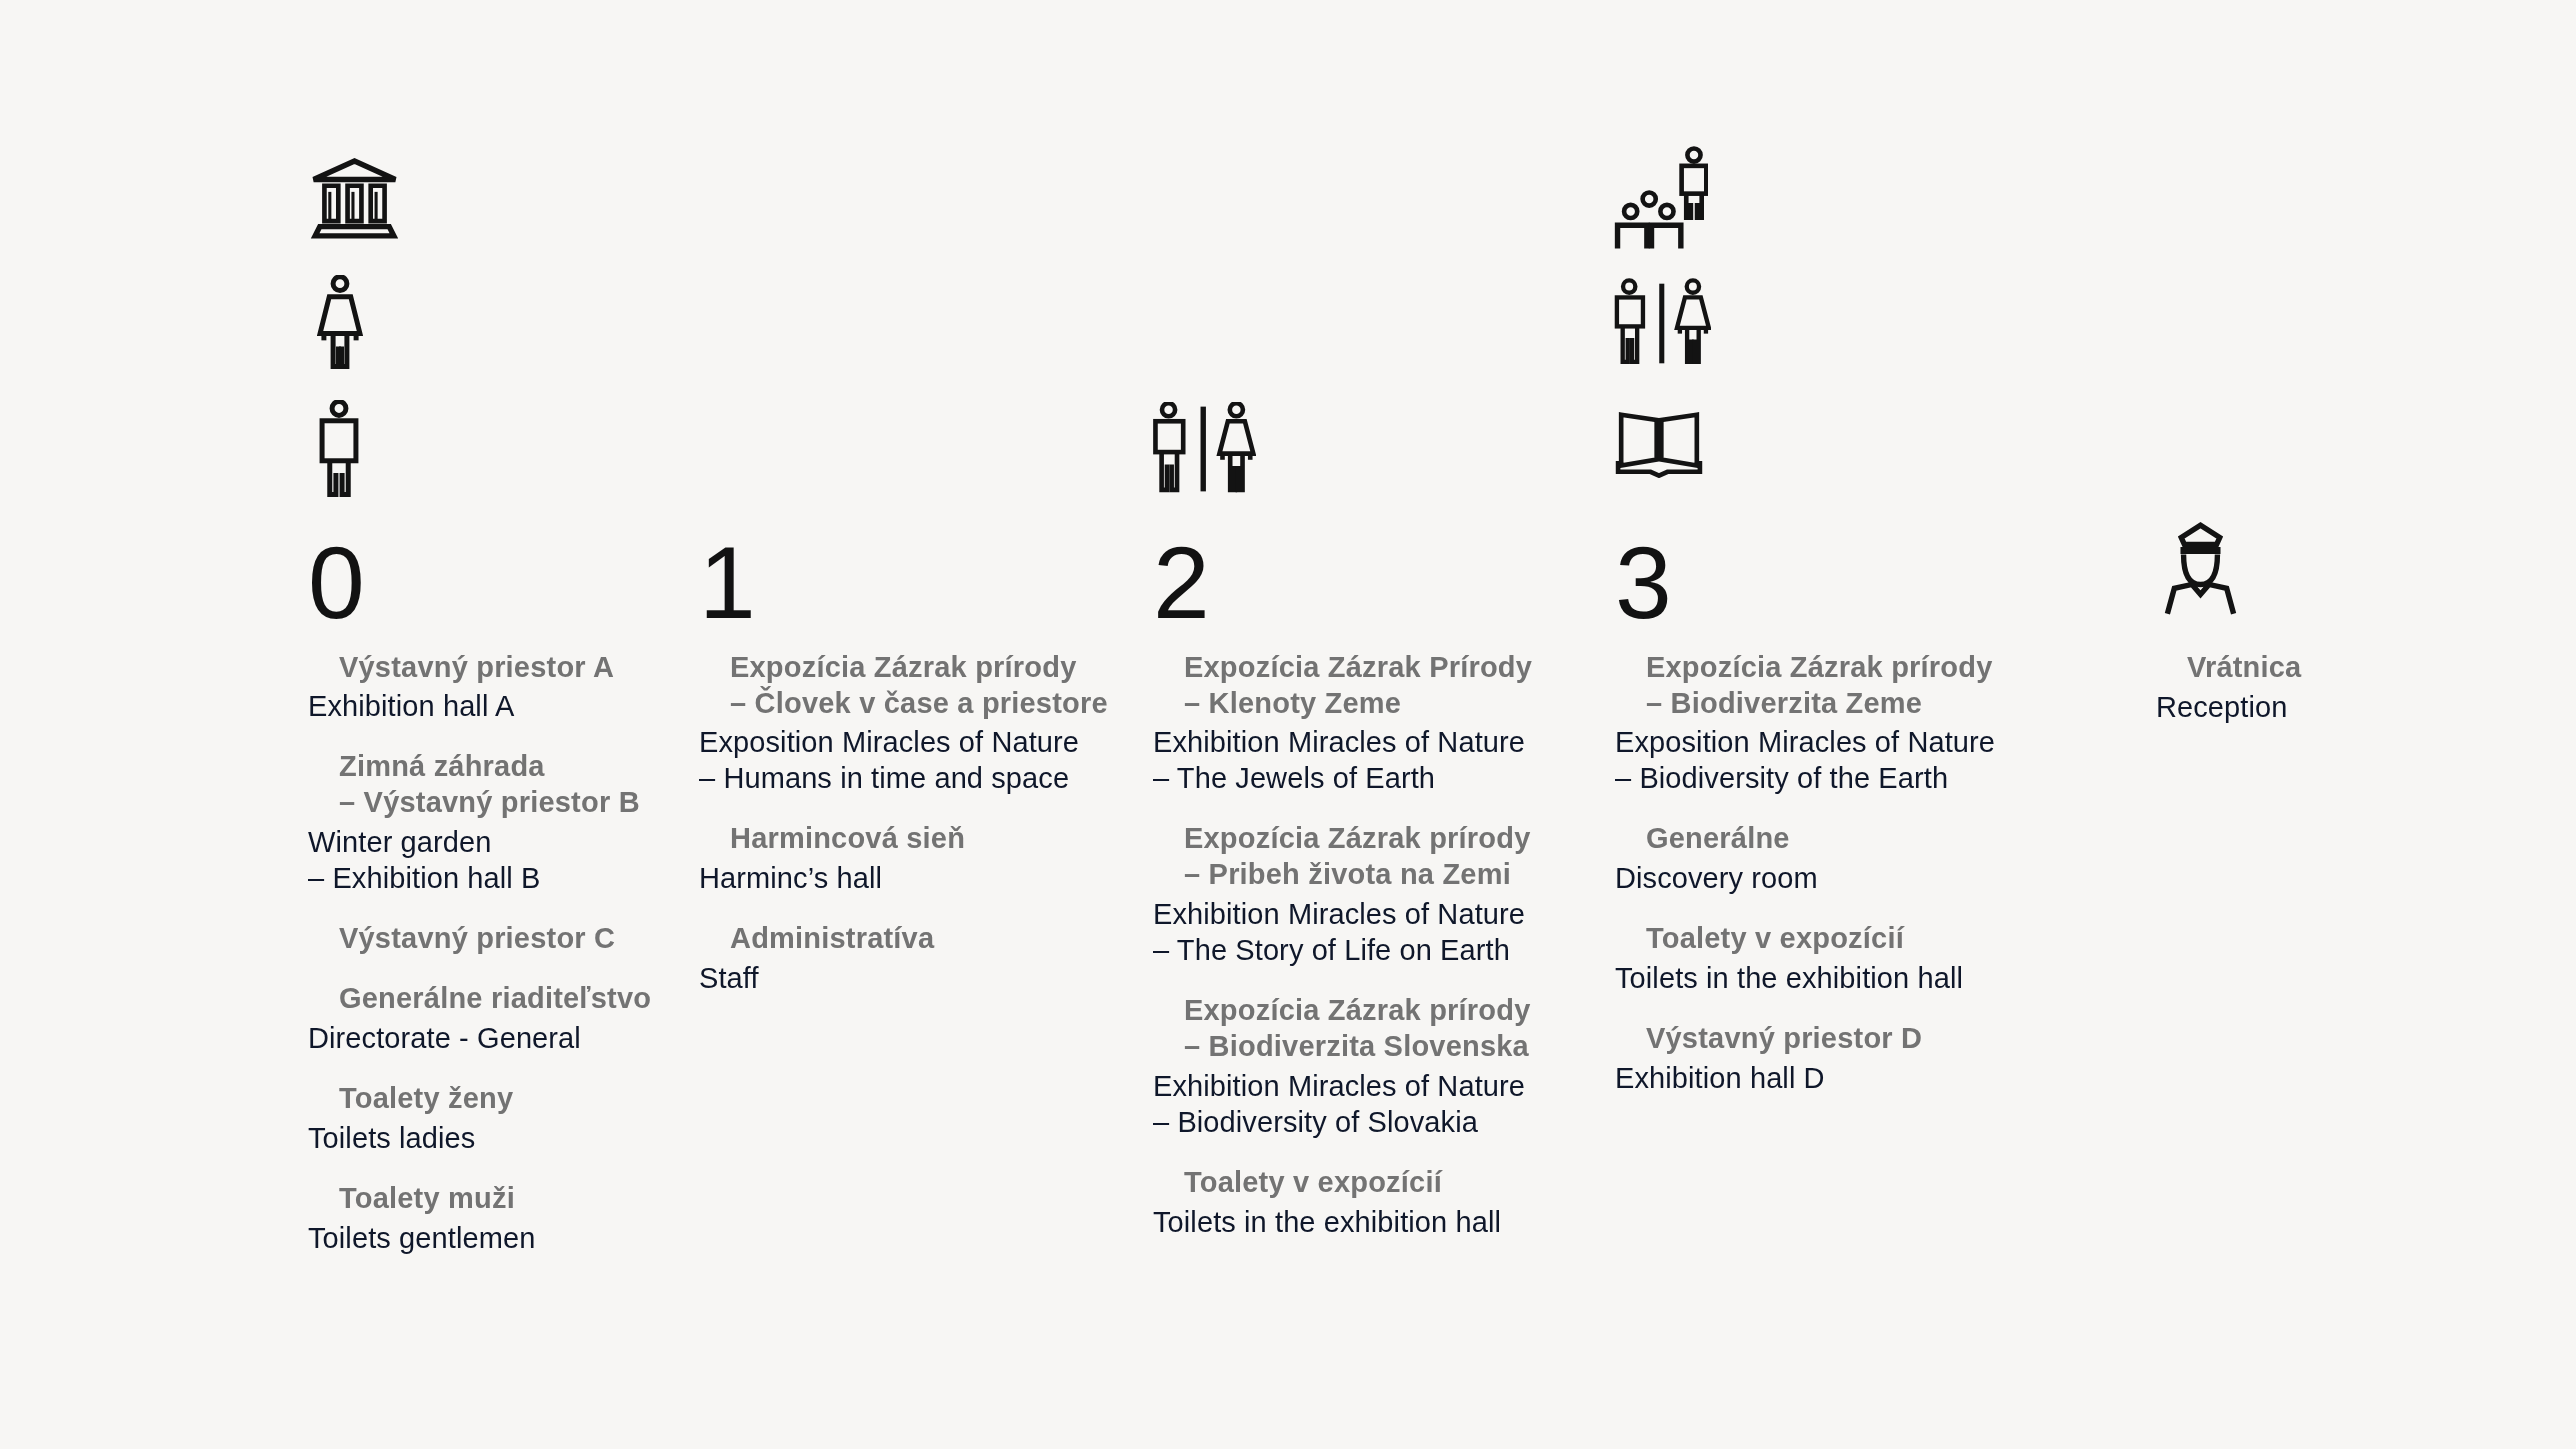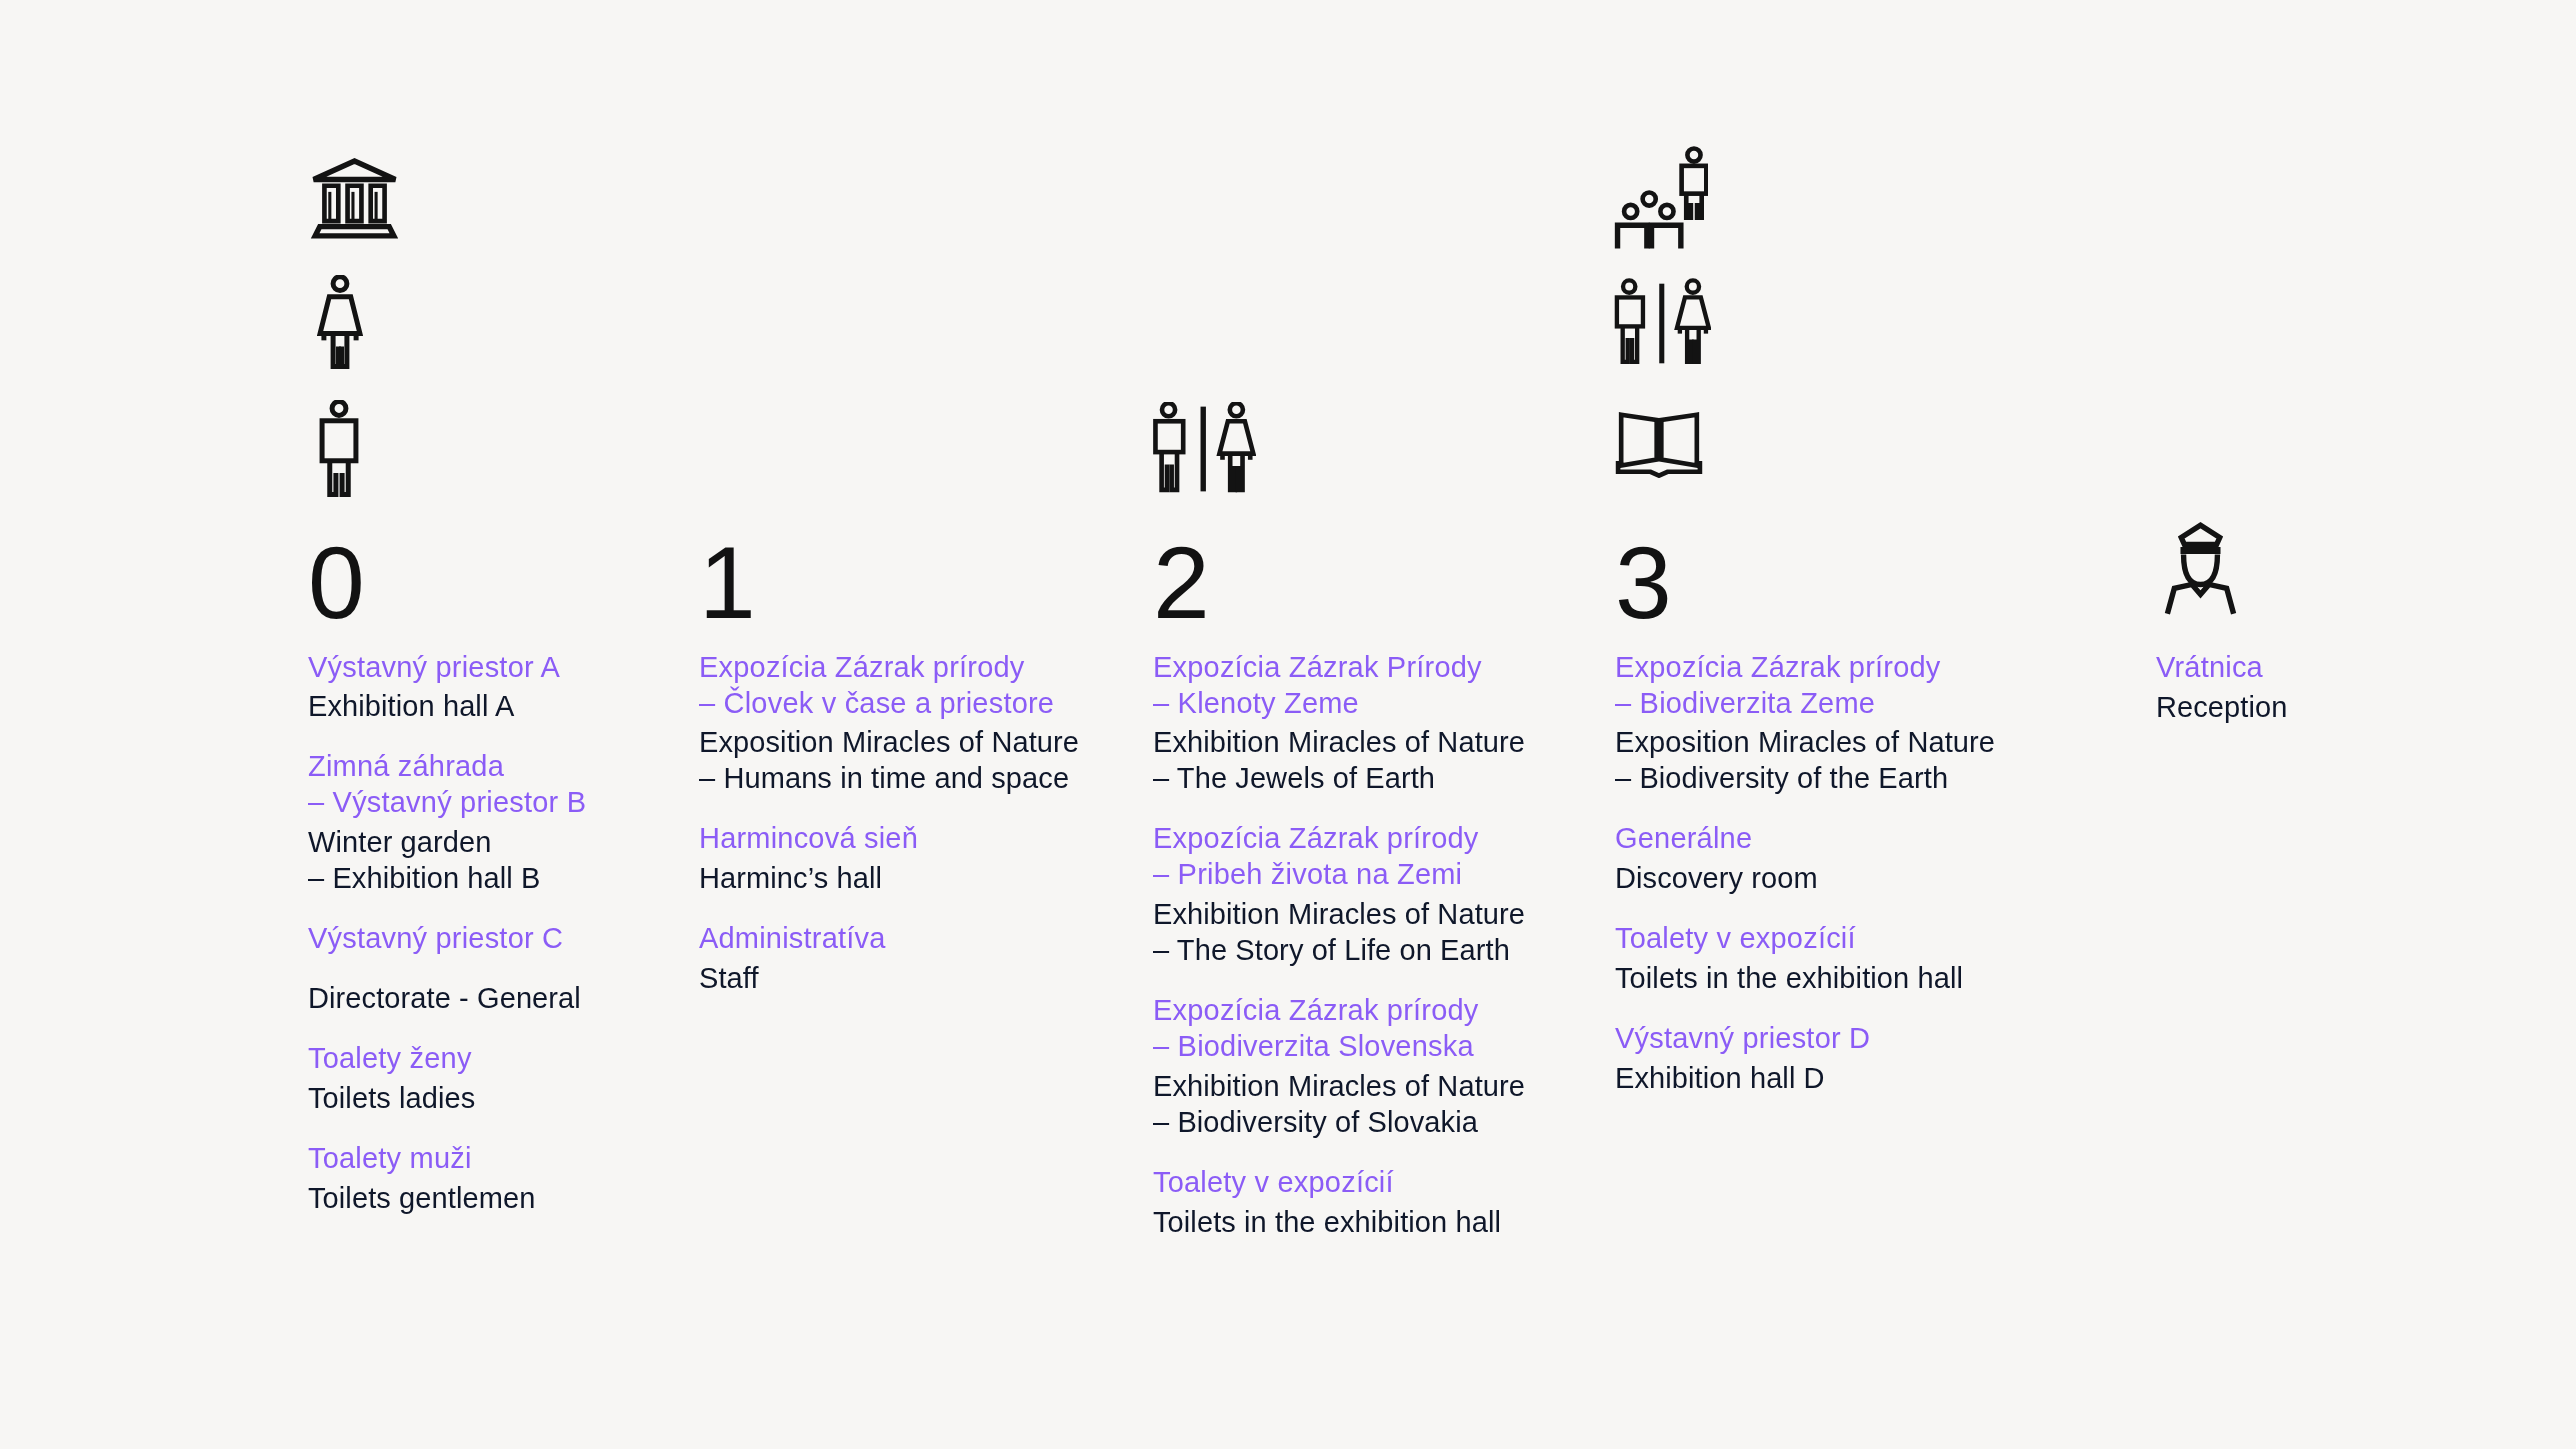--- a/index.html
+++ b/index.html
@@ -26,26 +26,27 @@
     font-size:102px;
     font-weight:300;
     line-height:100px;
     height:100px;
     margin-bottom:15.5px;
     color:#121212;
     letter-spacing:0;
   }
   .entry{margin-bottom:24px;}
   .entry-title{
-    font-weight:400;
+    font-weight:700;
     font-size:29px;
     line-height:36px;
     white-space:pre;
     letter-spacing:0.2px;
-    color:#8b5cf6;
+    color:#737373;
+    margin-left:31px;
   }
   .entry-subtitle{
     font-weight:400;
     font-size:29px;
     line-height:36px;
     margin-top:3.9px;
     white-space:pre;
     letter-spacing:0.1px;
     color:#0f172a;
   }
@@ -148,20 +149,21 @@
     <div class="entry">
       <div class="entry-title">Zimná záhrada
 – Výstavný priestor B</div>
       <div class="entry-subtitle">Winter garden
 – Exhibition hall B</div>
     </div>
     <div class="entry">
       <div class="entry-title">Výstavný priestor C</div>
     </div>
     <div class="entry">
+      <div class="entry-title">Generálne riaditeľstvo</div>
       <div class="entry-subtitle">Directorate - General</div>
     </div>
     <div class="entry">
       <div class="entry-title">Toalety ženy</div>
       <div class="entry-subtitle">Toilets ladies</div>
     </div>
     <div class="entry">
       <div class="entry-title">Toalety muži</div>
       <div class="entry-subtitle">Toilets gentlemen</div>
     </div>

